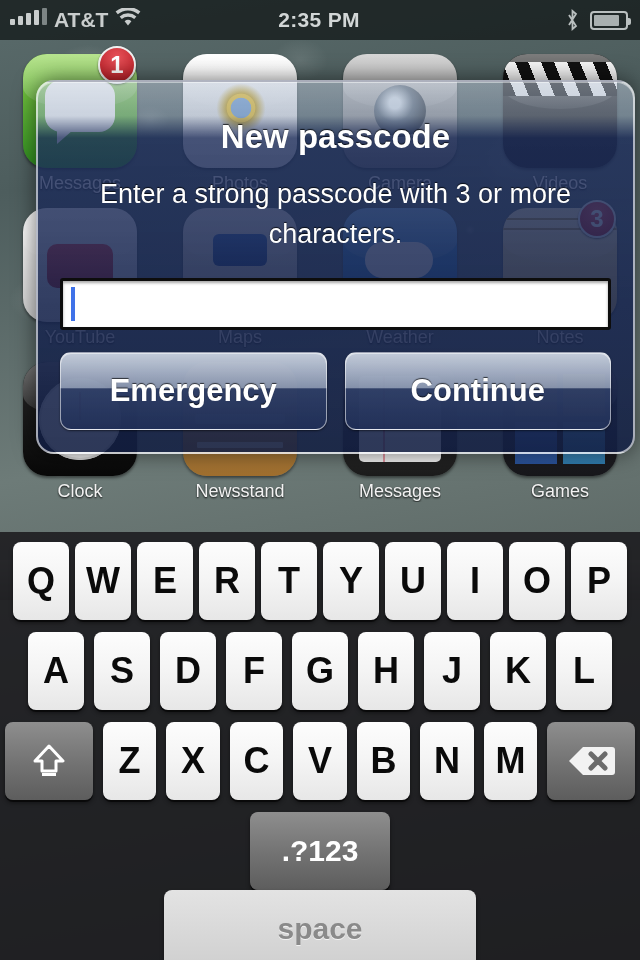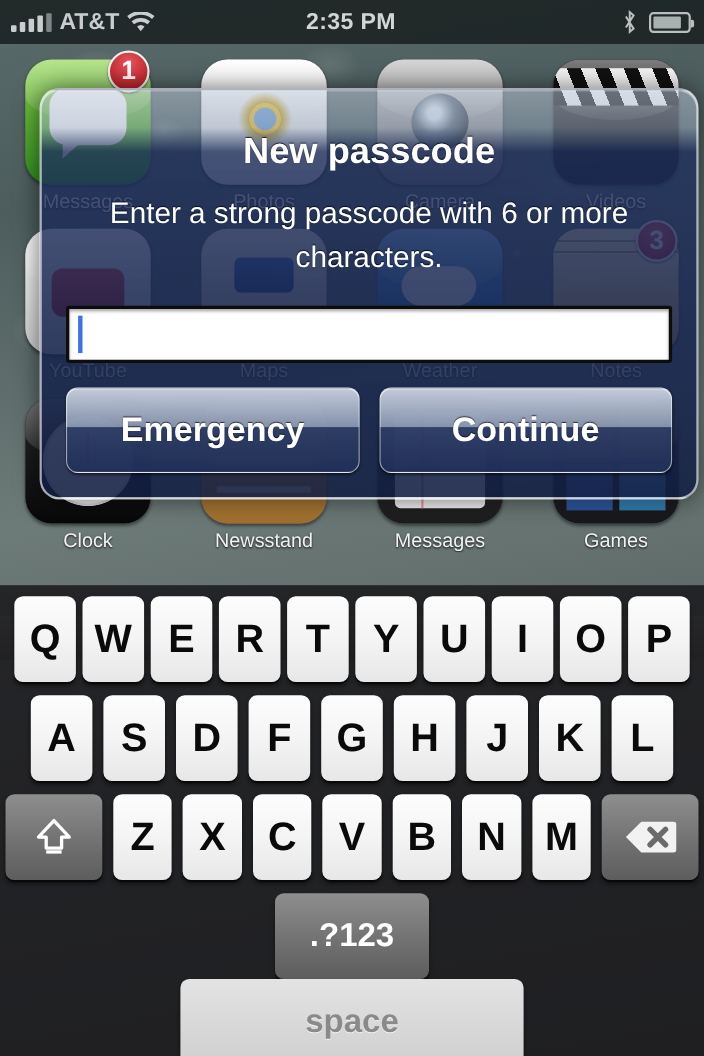--- a/index.html
+++ b/index.html
@@ -33,21 +33,21 @@
       radial-gradient(circle 8px at 390px 340px, rgba(255,255,255,.12), rgba(255,255,255,0));
   }
 
   
   #statusbar{
     position:absolute; top:0; left:0; width:640px; height:40px;
     background:rgba(20,26,26,.80);
     display:flex; align-items:center; z-index:60;
     color:#c9cdcd;
   }
-  .sb-left{ display:flex; align-items:center; gap:7px; padding-left:10px; flex:1; }
+  .sb-left{ display:flex; gap:7px; padding-left:10px; flex:1; }
   .sb-center{ flex:0 0 auto; font-size:21px; font-weight:bold; color:#d2d6d6; letter-spacing:.3px;}
   .sb-right{ display:flex; align-items:center; justify-content:flex-end; gap:10px; padding-right:12px; flex:1; }
   .bars{ display:flex; align-items:flex-end; gap:3px; height:17px; }
   .bars i{ width:5px; background:#c9cdcd; border-radius:1px; display:block; }
   .bars i:nth-child(1){height:6px}
   .bars i:nth-child(2){height:9px}
   .bars i:nth-child(3){height:12px}
   .bars i:nth-child(4){height:15px}
   .bars i:nth-child(5){height:17px;background:#7d8585}
   .carrier{ font-size:21px; font-weight:bold; color:#c9cdcd; }
@@ -298,21 +298,21 @@
       <path d="M4 6l7 11-3.5 3V2l3.5 3L4 16" stroke="#b9bfbf" stroke-width="1.8" fill="none"></path>
     </svg>
     <span class="batt">
         <i></i>
       </span>
   </div>
 </div>
 
 <div id="alert">
   <div id="alert-title">New passcode</div>
-  <div id="alert-message">Enter a strong passcode with 6 or more characters.</div>
+  <div id="alert-message">Enter a strong passcode with 3 or more characters.</div>
 
   <div id="passcode-field">
     <span id="passcode-caret"></span>
     <span id="passcode-value"></span>
   </div>
 
   <div class="alert-buttons">
     <div class="alert-btn">Emergency</div>
     <div class="alert-btn">Continue</div>
   </div>

